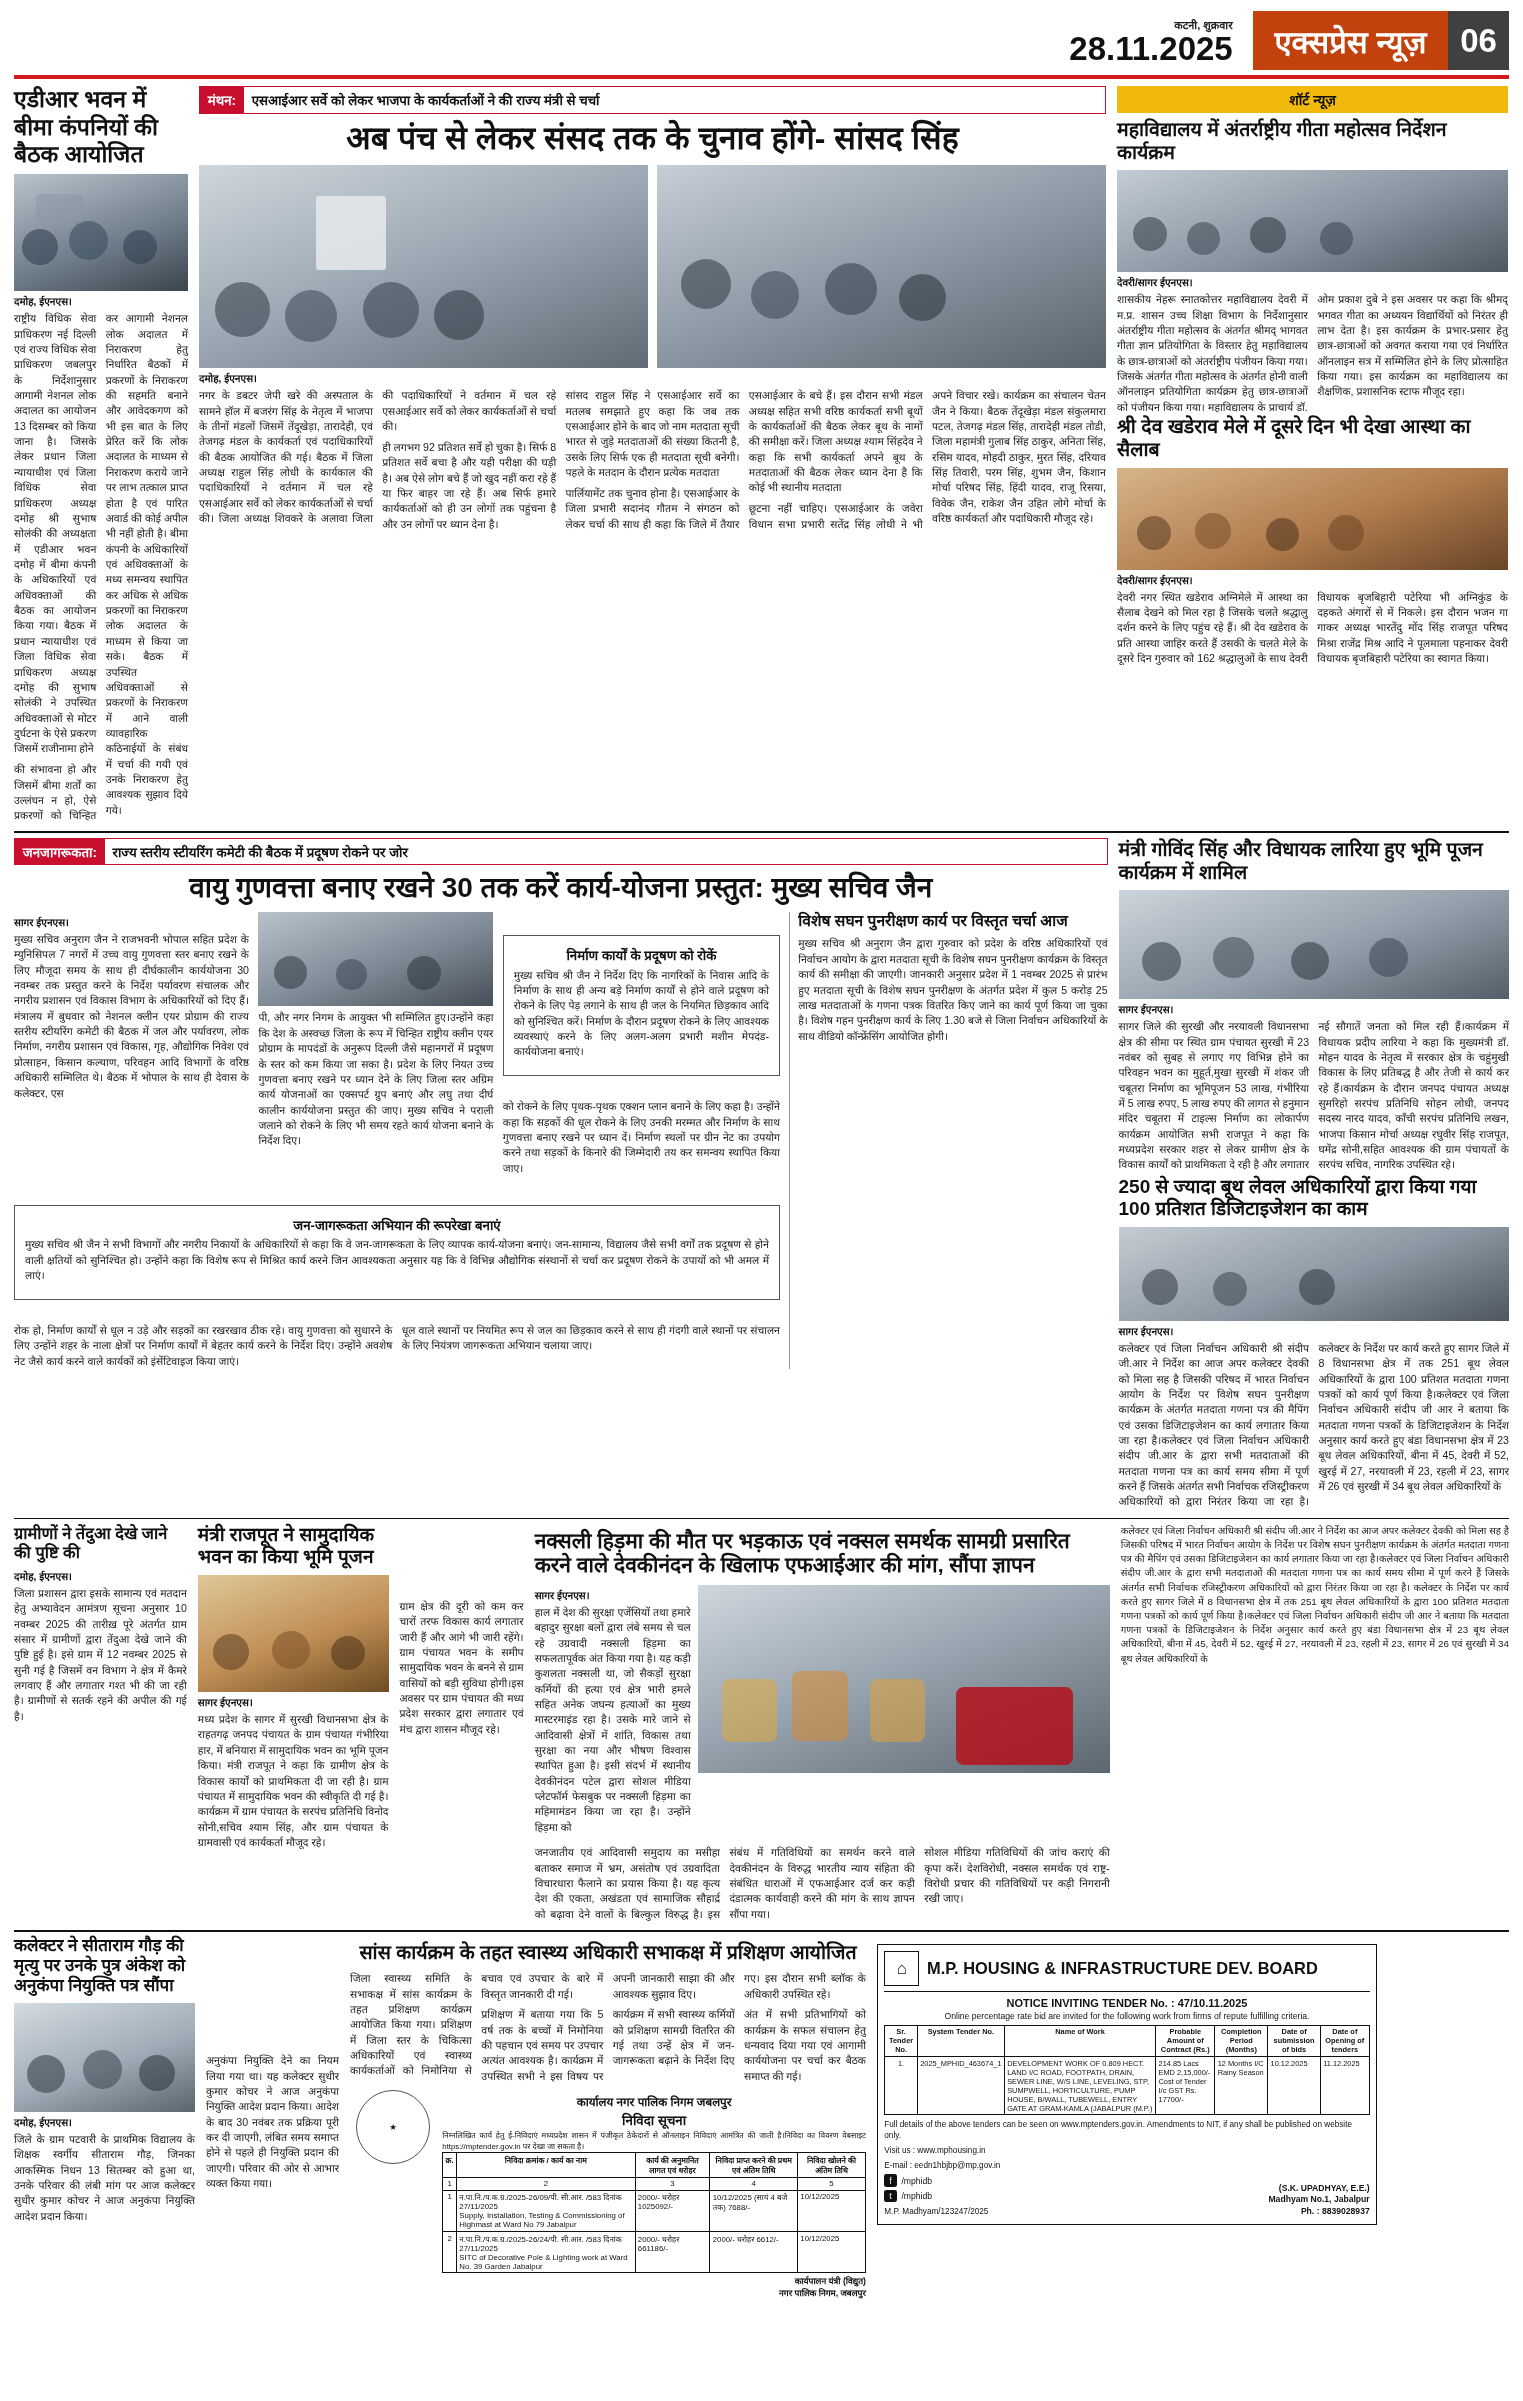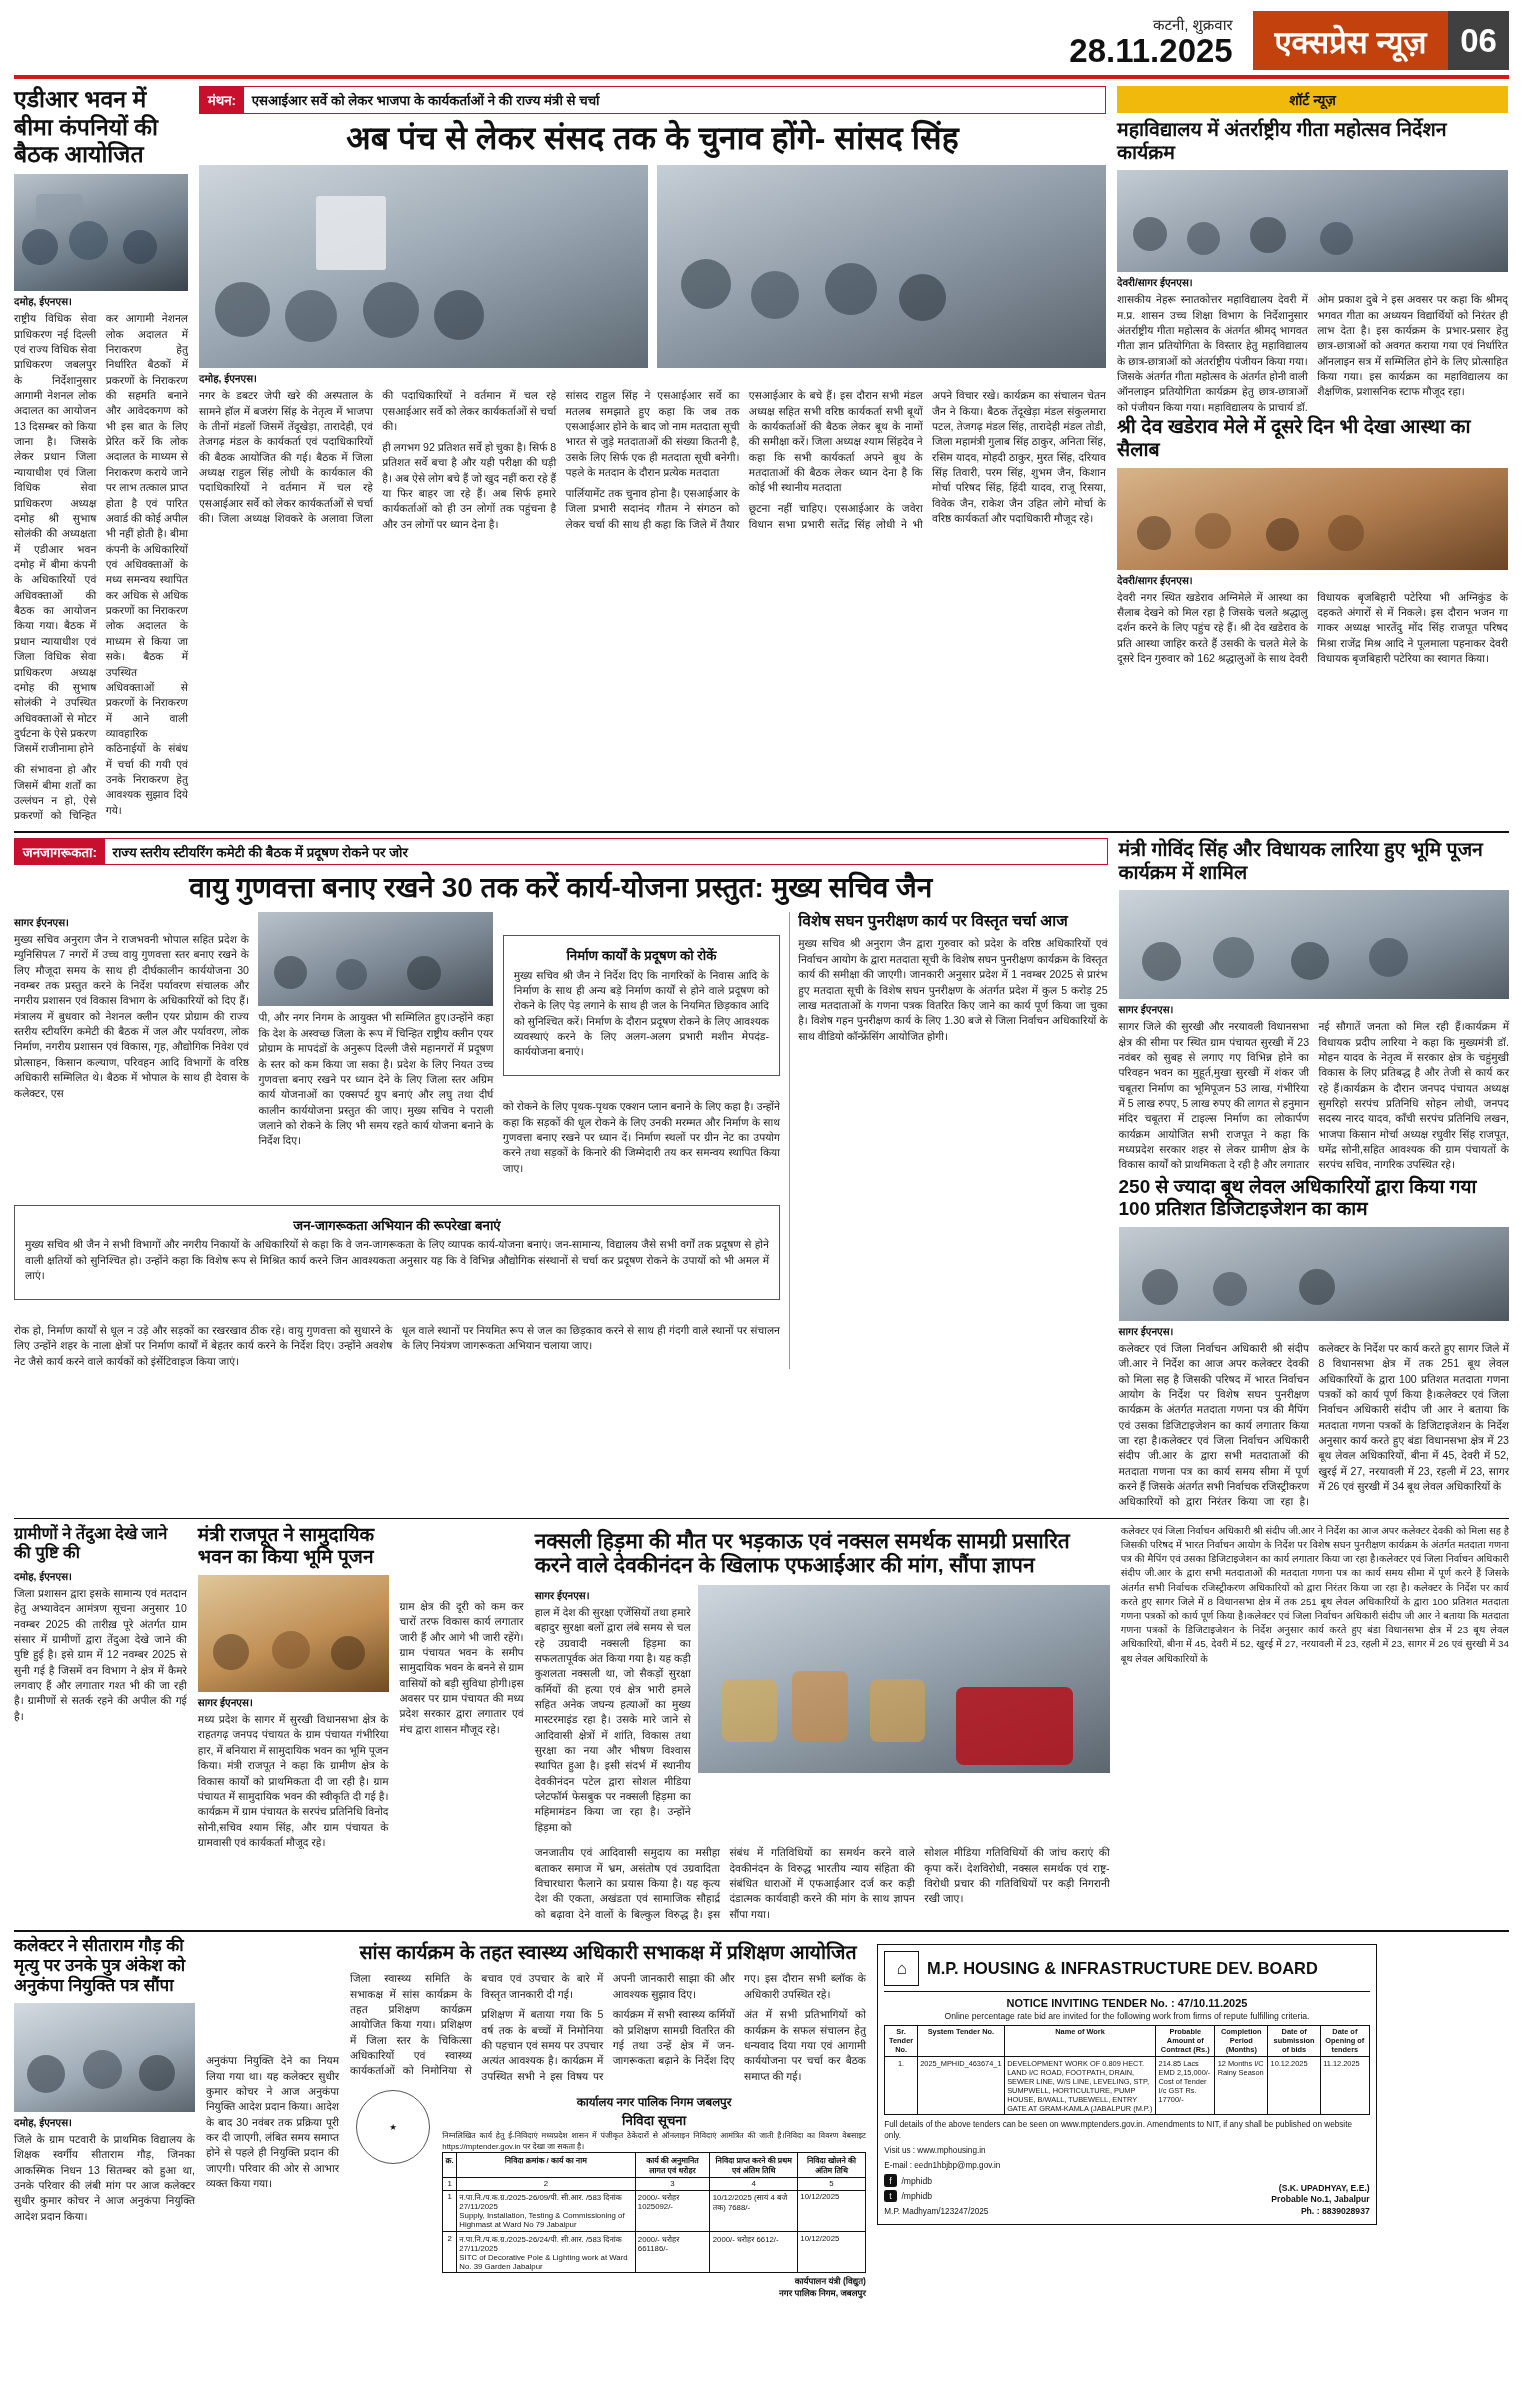--- a/index.html
+++ b/index.html
@@ -5,21 +5,21 @@
   html,body{margin:0;padding:0;background:#ffffff;}
   body{width:1523px;font-family:"Liberation Sans",sans-serif;color:#111;}
   .page{width:1523px;height:2401px;position:relative;background:#fff;box-sizing:border-box;padding:0 14px;}
 
   
   .masthead{height:59px;display:flex;align-items:stretch;margin-top:11px;}
   .mh-left{flex:0 0 407px;background:#d21a1a;display:flex;align-items:center;position:relative;}
   .mh-left .bar-top{position:absolute;left:0;right:0;top:0;height:4.7px;background:#111;}
   .mh-left span{color:#fff;font-size:26.6px;font-weight:bold;padding-left:70px;letter-spacing:0.8px;}
   .mh-mid{flex:1;display:flex;flex-direction:column;align-items:flex-end;justify-content:center;padding-right:20.3px;}
-  .mh-city{font-size:15px;color:#222;font-weight:normal;}
+  .mh-city{font-size:11px;color:#222;font-weight:bold;}
   .mh-date{font-size:33px;font-weight:bold;color:#111;line-height:1;}
   .mh-brand{flex:0 0 195px;background:#c2410c;color:#fff;display:flex;align-items:center;justify-content:center;font-size:31px;font-weight:bold;}
   .mh-page{flex:0 0 61px;background:#404040;color:#fff;display:flex;align-items:center;justify-content:center;font-size:33px;font-weight:bold;}
   .rule-red{height:3.9px;background:#d21a1a;margin:4.7px 0 7.8px;}
   .rule-thin{height:1.6px;background:#111;}
 
   
   .cols{display:flex;gap:11px;}
   .col{box-sizing:border-box;}
   .c1{width:174px;}
@@ -414,21 +414,21 @@
               <span>/mphidb</span>
             </div>
             <div class="social">
               <span class="sq">t</span>
               <span>/mphidb</span>
             </div>
             <div class="ad-foot">M.P. Madhyam/123247/2025</div>
           </div>
           <div class="sign">
             <div>(S.K. UPADHYAY, E.E.)</div>
-            <div>Probable No.1, Jabalpur</div>
+            <div>Madhyam No.1, Jabalpur</div>
             <div>Ph. : 8839028937</div>
           </div>
         </div>
       </div>
     </div>
   </div>
 
 </div>
 
 

